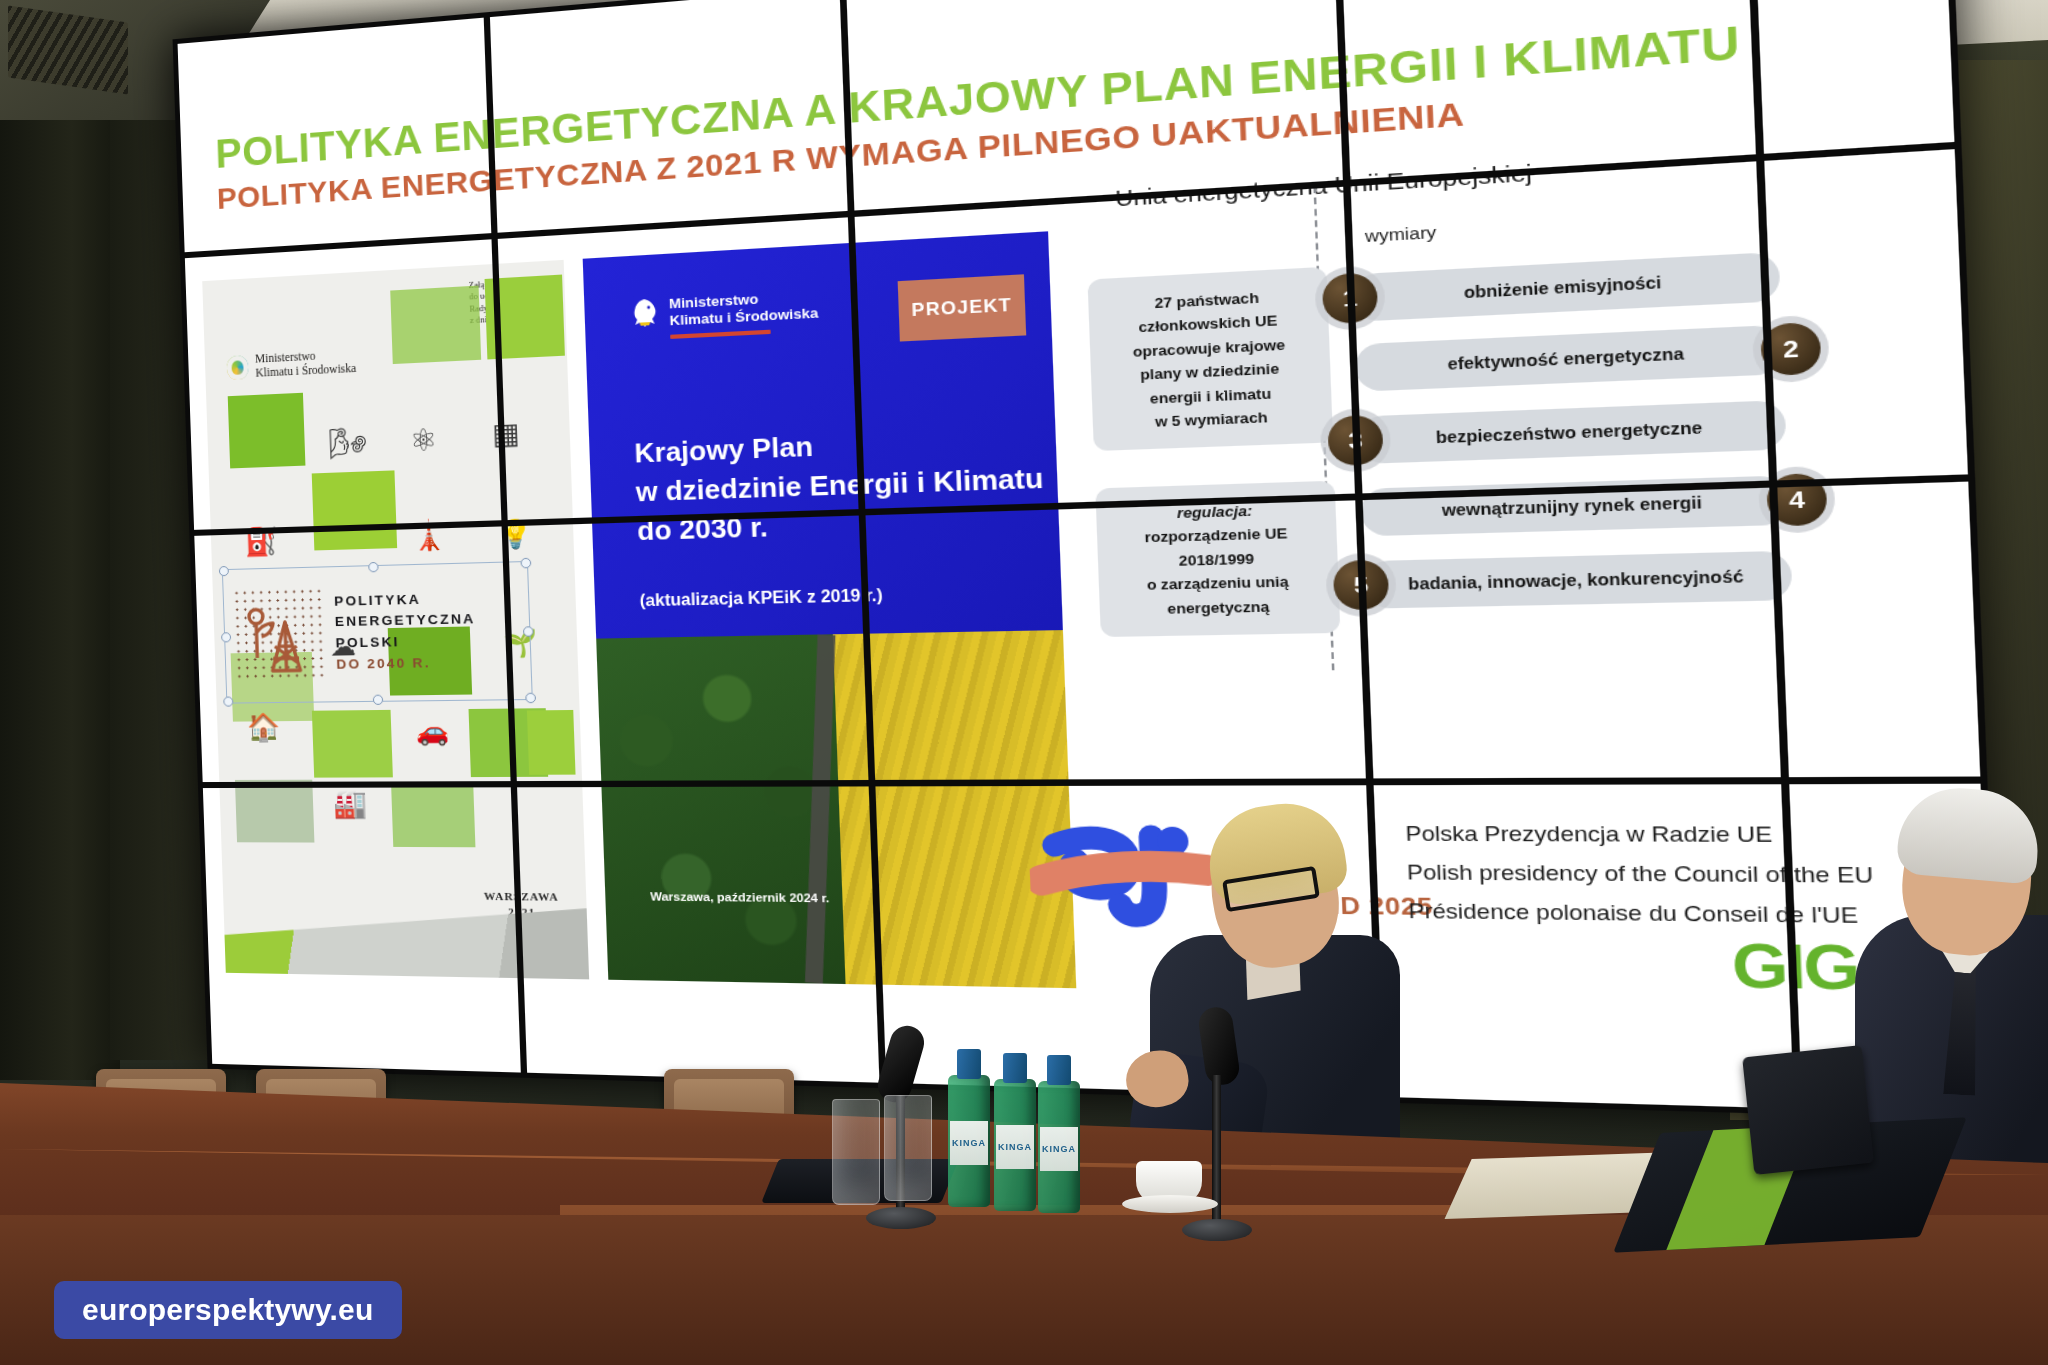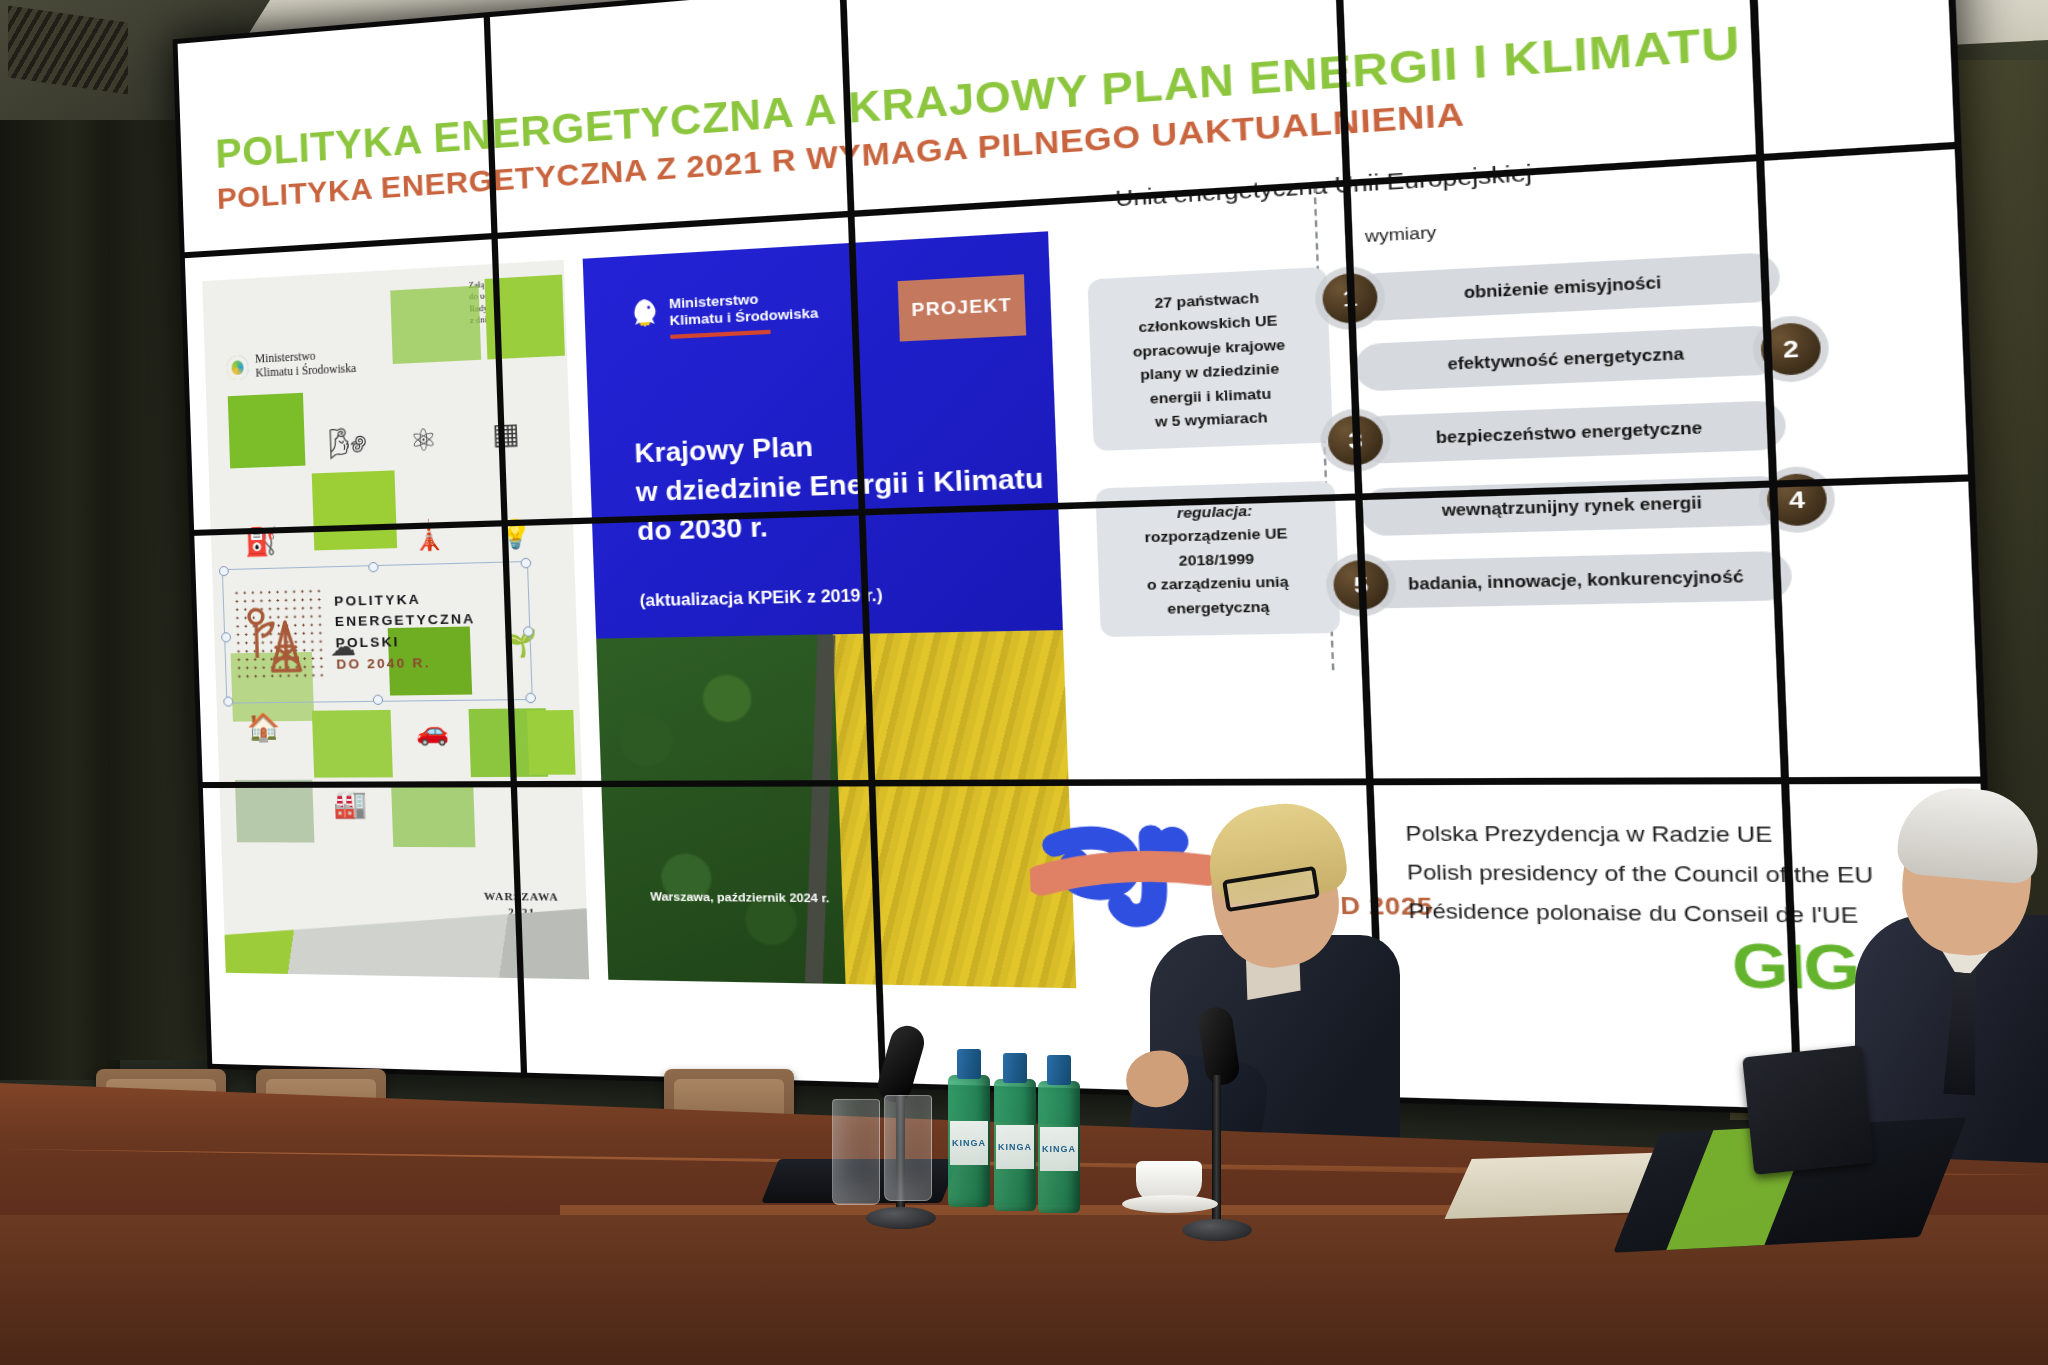--- a/index.html
+++ b/index.html
@@ -519,14 +519,17 @@
   </div>
   <div class="bottle" style="left:1038px;bottom:152px;">
     <div class="cap"></div>
     <div class="label">KINGA</div>
   </div>
 
   <div class="cup" style="left:1136px;bottom:160px;">
     <div class="saucer"></div>
   </div>
 
+  <div class="wm">
+    <span>europerspektywy.eu</span>
+  </div>
 
 </div>
 
 </body></html>

